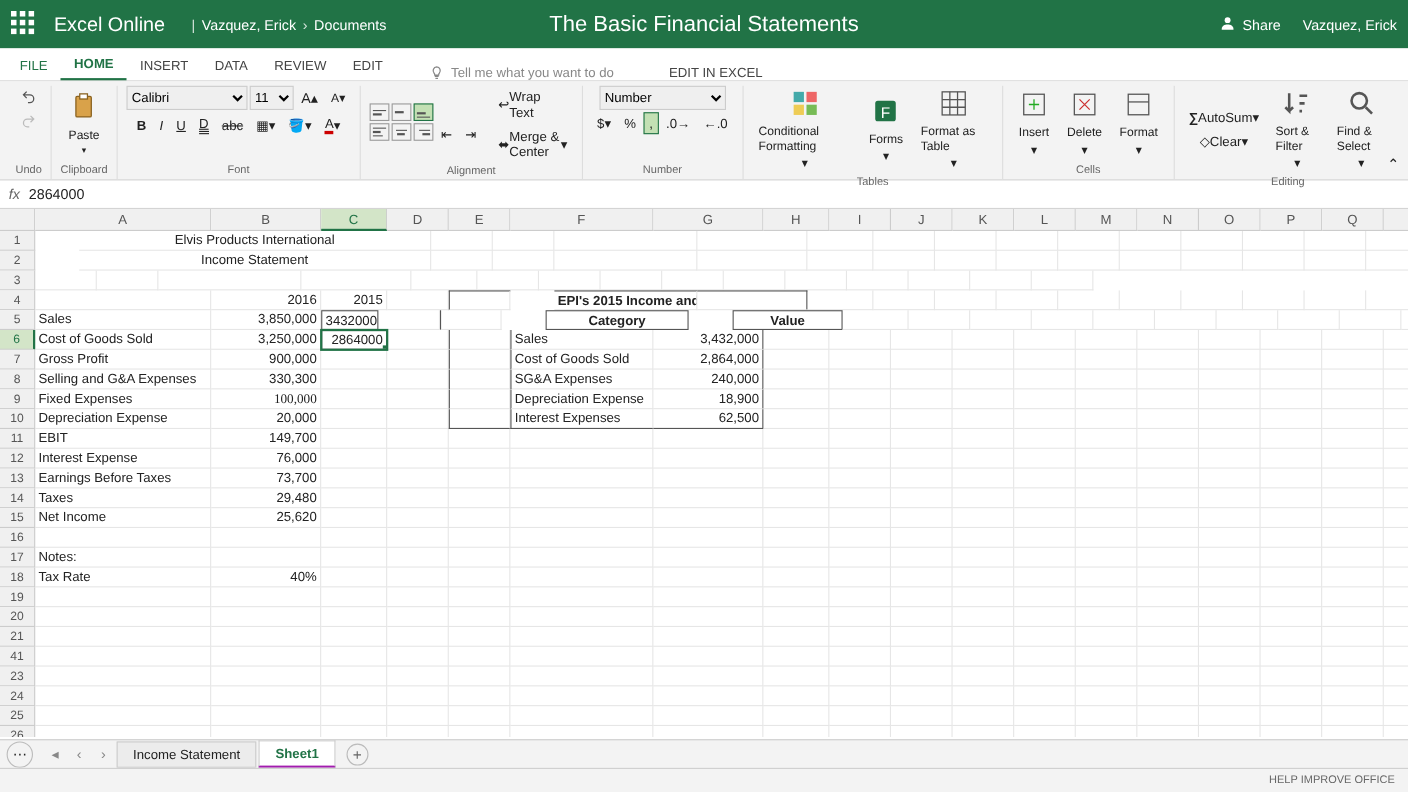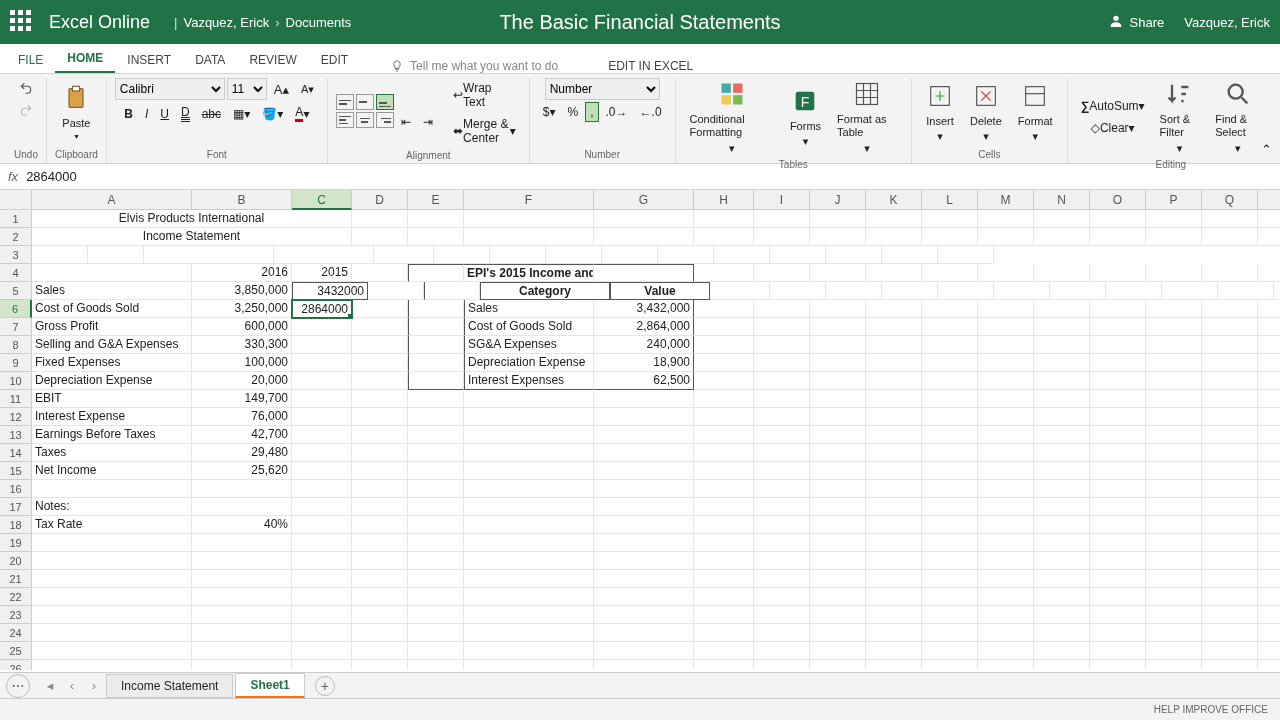--- a/index.html
+++ b/index.html
@@ -57,35 +57,35 @@
   .col-headers{position:absolute;left:32px;top:0;height:20px;display:flex;}
   .ch{background:#f0f0f0;border-right:1px solid #ccc;border-bottom:1px solid #ccc;text-align:center;font-size:12px;line-height:20px;color:#555;}
   .ch.sel{background:#d3e5c8;color:#217346;border-bottom:2px solid #217346;}
   .row-headers{position:absolute;left:0;top:20px;width:32px;}
   .rh{height:18px;background:#f0f0f0;border-right:1px solid #ccc;border-bottom:1px solid #ccc;text-align:center;font-size:11px;line-height:18px;color:#555;}
   .rh.sel{background:#d3e5c8;color:#217346;border-right:2px solid #217346;}
   .cells{position:absolute;left:32px;top:20px;}
   .crow{display:flex;height:18px;}
   .cell{border-right:1px solid #e6e6e6;border-bottom:1px solid #e6e6e6;font-size:12px;padding:0 3px;line-height:17px;overflow:hidden;white-space:nowrap;position:relative;}
   .r{text-align:right;}
-  .c{text-align:center;}
+  .c{text-align:center;margin-left:40px;}
   .b{font-weight:600;}
   .bdr-all{border:1px solid #555 !important;}
   .bdr-t{border-top:1px solid #555 !important;}
   .bdr-b{border-bottom:1px solid #555 !important;}
   .bdr-l{border-left:1px solid #555 !important;}
   .bdr-r{border-right:1px solid #555 !important;}
   .active-cell{outline:2px solid #217346;outline-offset:-1px;z-index:5;position:relative;}
   .active-cell::after{content:"";position:absolute;right:-3px;bottom:-3px;width:6px;height:6px;background:#217346;}
   
   
   .sheettabs{position:absolute;bottom:22px;left:0;right:0;height:26px;background:#f3f3f3;border-top:1px solid #ccc;display:flex;align-items:center;padding-left:6px;gap:2px;}
   .navbtn{width:20px;text-align:center;color:#888;cursor:pointer;}
   .stab{padding:4px 14px;font-size:12px;background:#ececec;border:1px solid #ccc;cursor:pointer;}
-  .stab.active{background:#fff;color:#217346;font-weight:600;border-bottom:2px solid #f97316;}
+  .stab.active{background:#fff;color:#217346;font-weight:600;border-bottom:2px solid #a21caf;}
   .addtab{width:20px;height:20px;border:1px solid #bbb;border-radius:50%;display:flex;align-items:center;justify-content:center;margin-left:8px;cursor:pointer;font-size:14px;color:#666;}
   .dots{width:24px;height:24px;border:1px solid #bbb;border-radius:50%;display:flex;align-items:center;justify-content:center;margin-right:8px;cursor:pointer;}
   
   
   .status{position:absolute;bottom:0;left:0;right:0;height:22px;background:#f3f3f3;border-top:1px solid #ccc;display:flex;align-items:center;justify-content:flex-end;padding:0 12px;font-size:10px;color:#666;}
 </style>
 </head>
 <body>
 
 <div class="titlebar">
@@ -355,21 +355,21 @@
       <div class="rh">12</div>
       <div class="rh">13</div>
       <div class="rh">14</div>
       <div class="rh">15</div>
       <div class="rh">16</div>
       <div class="rh">17</div>
       <div class="rh">18</div>
       <div class="rh">19</div>
       <div class="rh">20</div>
       <div class="rh">21</div>
-      <div class="rh">22</div>
+      <div class="rh">41</div>
       <div class="rh">23</div>
       <div class="rh">24</div>
       <div class="rh">25</div>
       <div class="rh">26</div>
     </div>
   <div class="cells" id="cells">
       <div class="crow">
         <div class="cell c" style="width: 320px; text-align: center;">Elvis Products International</div>
         <div class="cell" style="width: 56px;"></div>
         <div class="cell" style="width: 56px;"></div>
@@ -438,21 +438,21 @@
         <div class="cell" style="width: 56px;"></div>
         <div class="cell" style="width: 56px;"></div>
         <div class="cell" style="width: 56px;"></div>
         <div class="cell" style="width: 56px;"></div>
         <div class="cell" style="width: 56px;"></div>
         <div class="cell" style="width: 56px;"></div>
       </div>
       <div class="crow">
         <div class="cell" style="width: 160px;">Sales</div>
         <div class="cell r" style="width: 100px;">3,850,000</div>
-        <div class="cell r bdr-all" style="width: 76px;">3432000</div>
+        <div class="cell r bdr-all" style="width: 52px;">3432000</div>
         <div class="cell" style="width: 56px;"></div>
         <div class="cell bdr-l" style="width: 56px;"></div>
         <div class="cell c b bdr-all" style="width: 130px;">Category</div>
         <div class="cell c b bdr-all bdr-r" style="width: 100px;">Value</div>
         <div class="cell" style="width: 60px;"></div>
         <div class="cell" style="width: 56px;"></div>
         <div class="cell" style="width: 56px;"></div>
         <div class="cell" style="width: 56px;"></div>
         <div class="cell" style="width: 56px;"></div>
         <div class="cell" style="width: 56px;"></div>
@@ -477,21 +477,21 @@
         <div class="cell" style="width: 56px;"></div>
         <div class="cell" style="width: 56px;"></div>
         <div class="cell" style="width: 56px;"></div>
         <div class="cell" style="width: 56px;"></div>
         <div class="cell" style="width: 56px;"></div>
         <div class="cell" style="width: 56px;"></div>
         <div class="cell" style="width: 56px;"></div>
       </div>
       <div class="crow">
         <div class="cell" style="width: 160px;">Gross Profit</div>
-        <div class="cell r" style="width: 100px;">600,000</div>
+        <div class="cell r" style="width: 100px;">900,000</div>
         <div class="cell" style="width: 60px;"></div>
         <div class="cell" style="width: 56px;"></div>
         <div class="cell bdr-l" style="width: 56px;"></div>
         <div class="cell bdr-l" style="width: 130px;">Cost of Goods Sold</div>
         <div class="cell r bdr-r" style="width: 100px;">2,864,000</div>
         <div class="cell" style="width: 60px;"></div>
         <div class="cell" style="width: 56px;"></div>
         <div class="cell" style="width: 56px;"></div>
         <div class="cell" style="width: 56px;"></div>
         <div class="cell" style="width: 56px;"></div>
@@ -517,21 +517,21 @@
         <div class="cell" style="width: 56px;"></div>
         <div class="cell" style="width: 56px;"></div>
         <div class="cell" style="width: 56px;"></div>
         <div class="cell" style="width: 56px;"></div>
         <div class="cell" style="width: 56px;"></div>
         <div class="cell" style="width: 56px;"></div>
         <div class="cell" style="width: 56px;"></div>
       </div>
       <div class="crow">
         <div class="cell" style="width: 160px;">Fixed Expenses</div>
-        <div class="cell r" style="width: 100px;">100,000</div>
+        <div class="cell r" style="width: 100px; font-family: Liberation Serif, serif;">100,000</div>
         <div class="cell" style="width: 60px;"></div>
         <div class="cell" style="width: 56px;"></div>
         <div class="cell bdr-l" style="width: 56px;"></div>
         <div class="cell bdr-l" style="width: 130px;">Depreciation Expense</div>
         <div class="cell r bdr-r" style="width: 100px;">18,900</div>
         <div class="cell" style="width: 60px;"></div>
         <div class="cell" style="width: 56px;"></div>
         <div class="cell" style="width: 56px;"></div>
         <div class="cell" style="width: 56px;"></div>
         <div class="cell" style="width: 56px;"></div>
@@ -597,21 +597,21 @@
         <div class="cell" style="width: 56px;"></div>
         <div class="cell" style="width: 56px;"></div>
         <div class="cell" style="width: 56px;"></div>
         <div class="cell" style="width: 56px;"></div>
         <div class="cell" style="width: 56px;"></div>
         <div class="cell" style="width: 56px;"></div>
         <div class="cell" style="width: 56px;"></div>
       </div>
       <div class="crow">
         <div class="cell" style="width: 160px;">Earnings Before Taxes</div>
-        <div class="cell r" style="width: 100px;">42,700</div>
+        <div class="cell r" style="width: 100px;">73,700</div>
         <div class="cell" style="width: 60px;"></div>
         <div class="cell" style="width: 56px;"></div>
         <div class="cell" style="width: 56px;"></div>
         <div class="cell" style="width: 130px;"></div>
         <div class="cell" style="width: 100px;"></div>
         <div class="cell" style="width: 60px;"></div>
         <div class="cell" style="width: 56px;"></div>
         <div class="cell" style="width: 56px;"></div>
         <div class="cell" style="width: 56px;"></div>
         <div class="cell" style="width: 56px;"></div>

